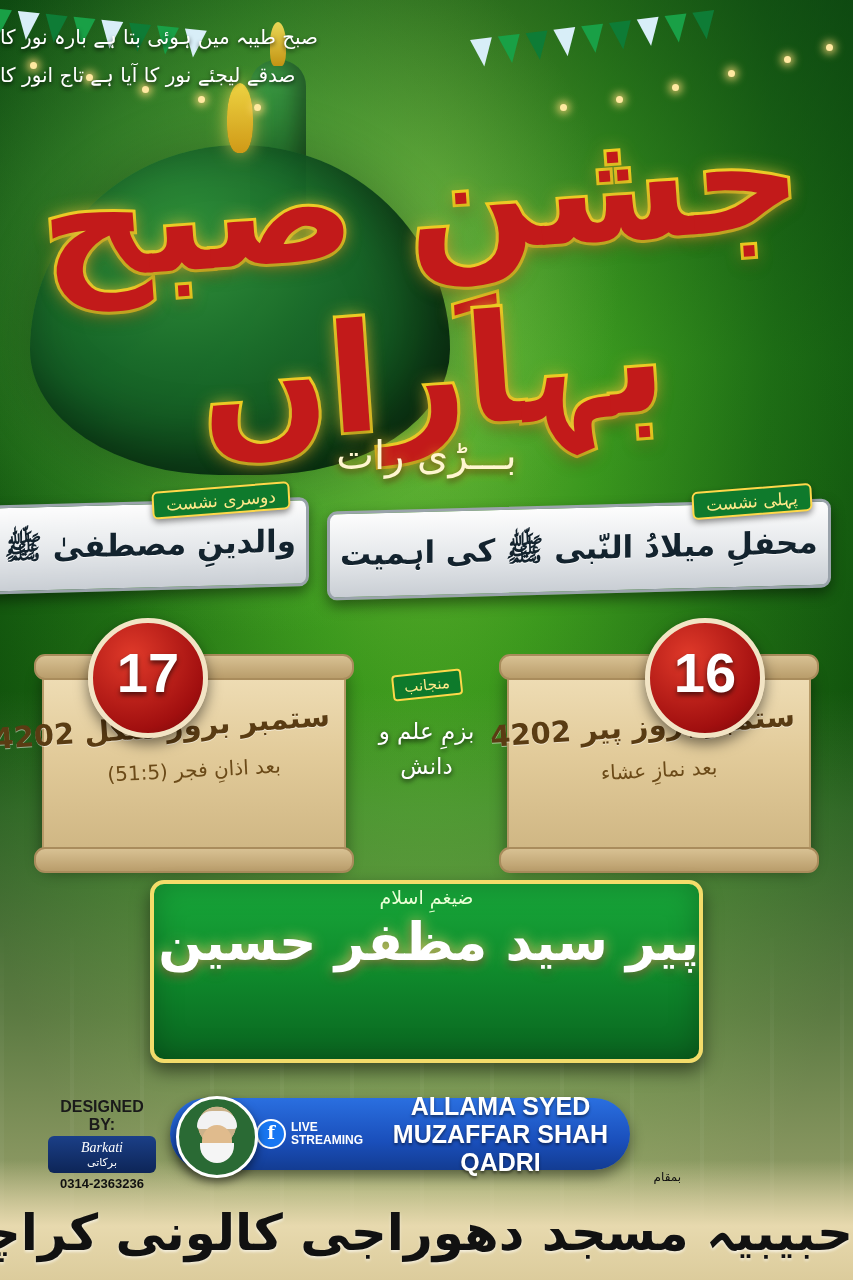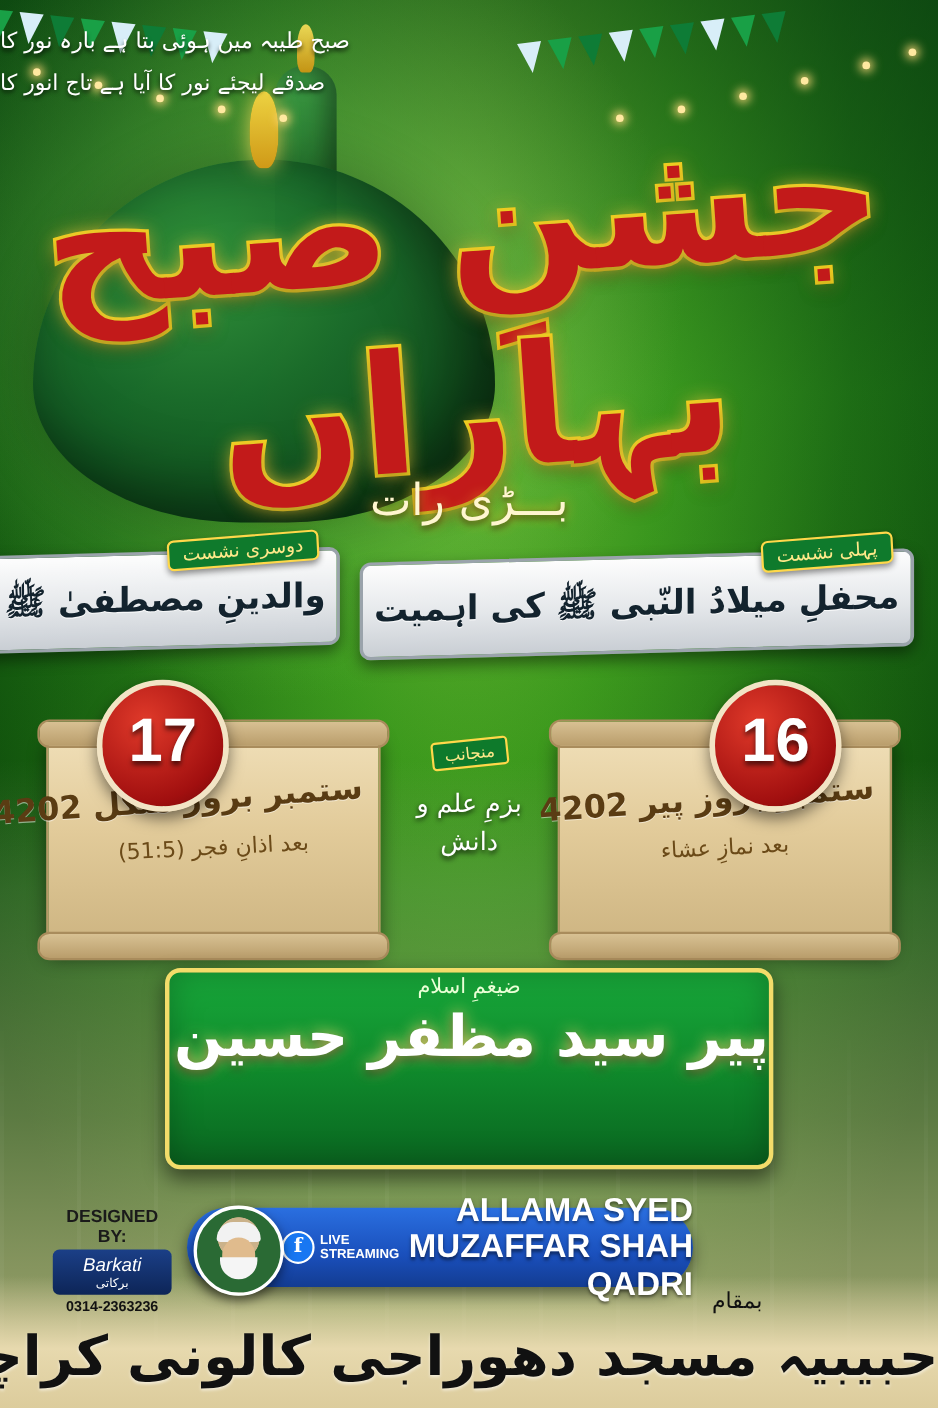--- a/index.html
+++ b/index.html
@@ -356,23 +356,23 @@
     color: #1a1a1a;
   }
   .designer .dbox {
     margin-top: 2px;
     background: linear-gradient(180deg, #1b3f87, #0d2557);
     border-radius: 6px;
     padding: 4px 2px;
     color: #ffffff;
   }
   .designer .dname {
-    font-family: Liberation Sans, sans-serif;
+    font-family: Liberation Serif, serif;
     font-style: italic;
-    font-size: 17px;
+    font-size: 14px;
   }
   .designer .durdu { font-size: 11px; }
   .designer .dphone {
     margin-top: 3px;
     font-size: 13px;
     font-weight: bold;
     color: #111;
   }
 
   
@@ -408,24 +408,24 @@
     font-size: 12px;
     color: #ffffff;
     font-weight: bold;
     line-height: 1.05;
     text-align: left;
     flex: 0 0 auto;
   }
   .livebar .speaker-name {
     margin-left: 8px;
     color: #ffffff;
-    font-size: 30px;
+    font-size: 25px;
     font-weight: bold;
     line-height: 1.12;
-    text-align: right;
+    text-align: center;
     text-shadow: 0 2px 3px rgba(0,0,0,0.5);
   }
   .avatar {
     position: absolute;
     left: 176px;
     top: 1096px;
     width: 76px; height: 76px;
     border-radius: 50%;
     border: 3px solid #ffffff;
     background: radial-gradient(circle at 50% 35%, #cbb28a 0 30%, #2a6a34 31% 100%);
@@ -459,23 +459,23 @@
 
   
   .venue {
     position: absolute;
     left: 0; right: 0;
     bottom: 18px;
     text-align: center;
   }
   .venue .vlogo {
     position: absolute;
-    right: 160px;
+    right: 172px;
     top: -34px;
-    font-size: 20px;
+    font-size: 12px;
     color: #111;
   }
   .venue .vname {
     font-size: 50px;
     font-weight: bold;
     color: #111111;
     white-space: nowrap;
     text-shadow: 0 2px 3px rgba(255,255,255,0.6);
   }
 </style>

